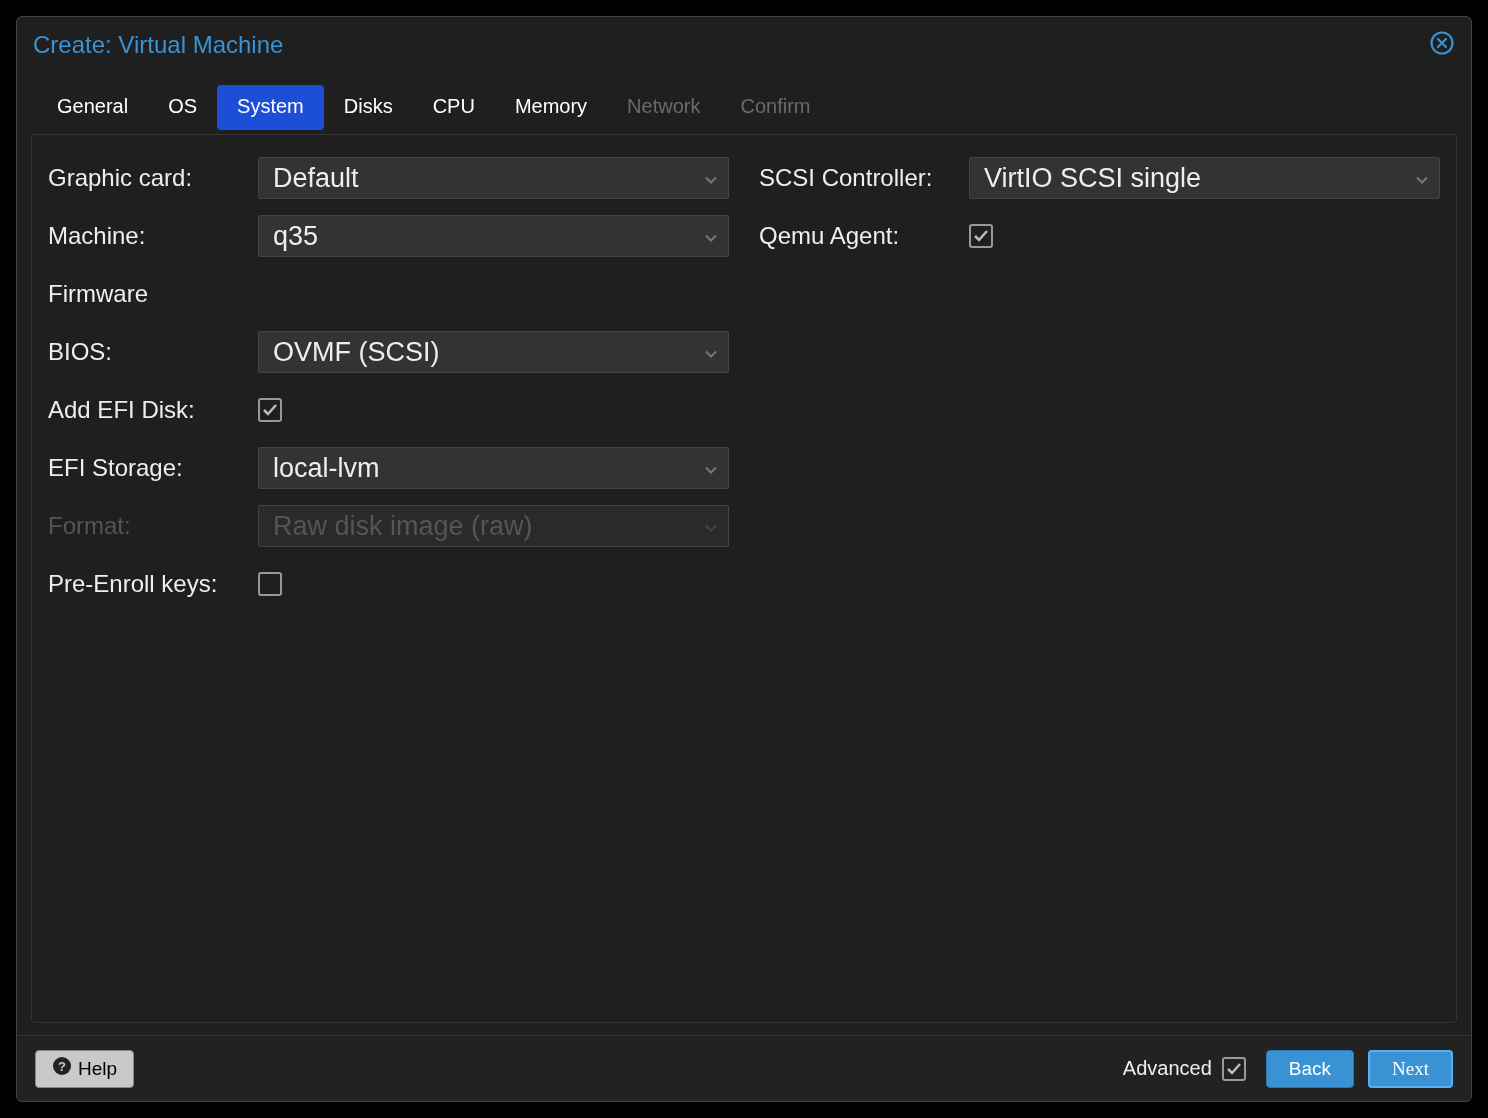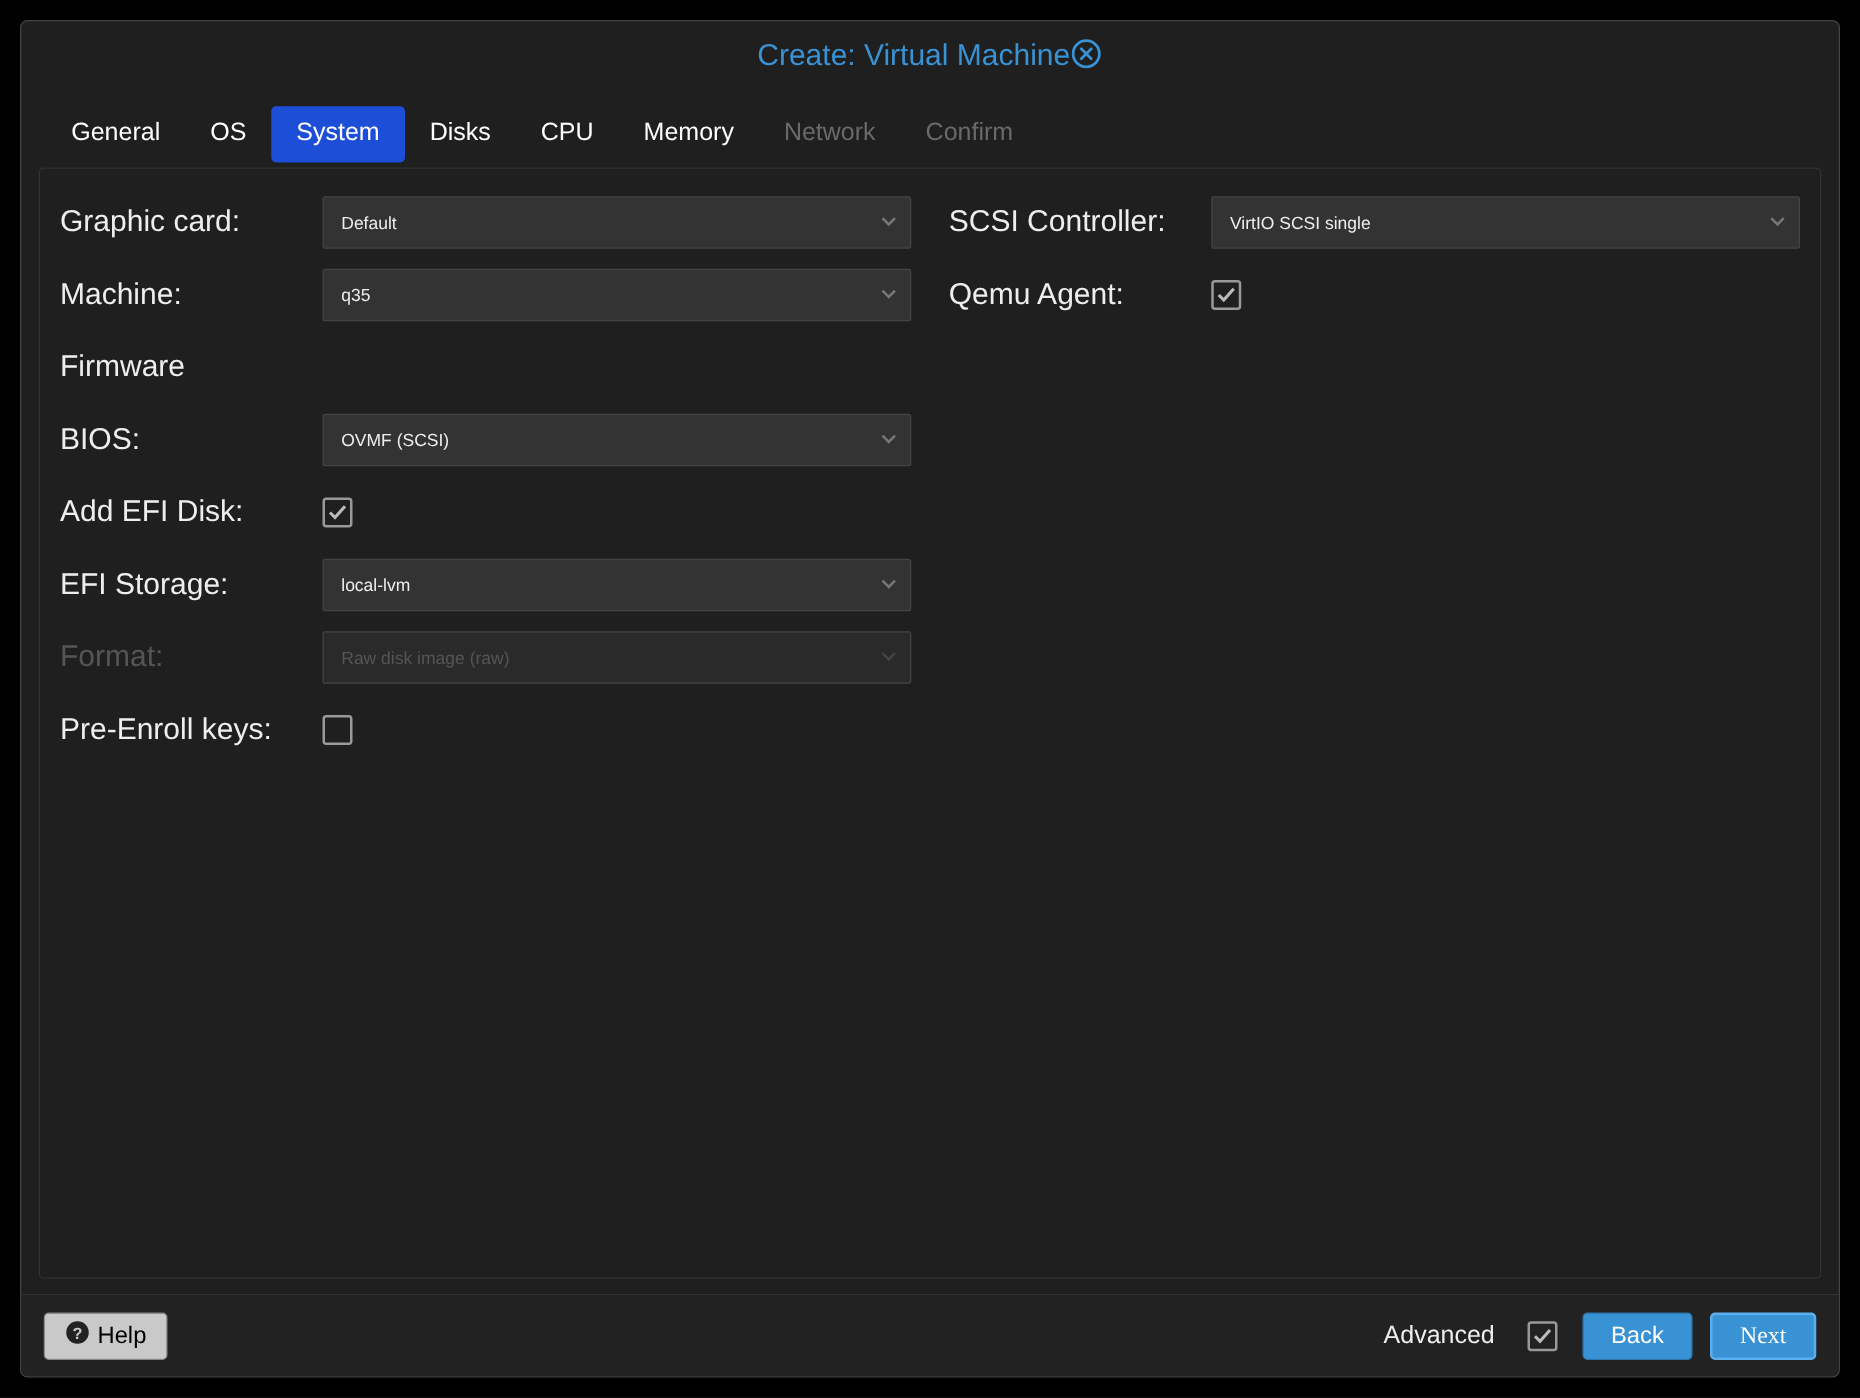--- a/index.html
+++ b/index.html
@@ -20,21 +20,21 @@
     border-radius: 6px;
     display: flex;
     flex-direction: column;
     position: relative;
   }
   .titlebar {
     height: 56px;
     display: flex;
     align-items: center;
     padding: 0 16px;
-    justify-content: center;
+    justify-content: space-between;
   }
   .title {
     color: #3892d4;
     font-size: 24px;
     font-weight: 400;
   }
   .close-btn {
     width: 26px;
     height: 26px;
     display: flex;
@@ -90,21 +90,21 @@
     font-size: 24px;
     padding-right: 8px;
   }
   .label.dim { color: #555; }
   .select {
     flex: 1;
     height: 42px;
     background: #333;
     border: 1px solid #444;
     color: #eee;
-    font-size: 14px;
+    font-size: 27px;
     padding: 0 34px 0 14px;
     position: relative;
     display: flex;
     align-items: center;
     cursor: pointer;
     border-radius: 2px;
   }
   .select.disabled {
     background: #2a2a2a;
     color: #555;
@@ -165,21 +165,21 @@
     color: #fff;
     border: 1px solid #2d78b0;
   }
   .btn-primary.outlined {
     border: 2px solid #5ab0ee;
     font-family: Liberation Serif, serif;
   }
   .adv {
     display: flex;
     align-items: center;
-    gap: 26px;
+    gap: 10px;
     color: #eee;
     font-size: 20px;
     margin-right: 6px;
   }
 </style>
 </head>
 <body>
 
 <div class="dialog">
 

